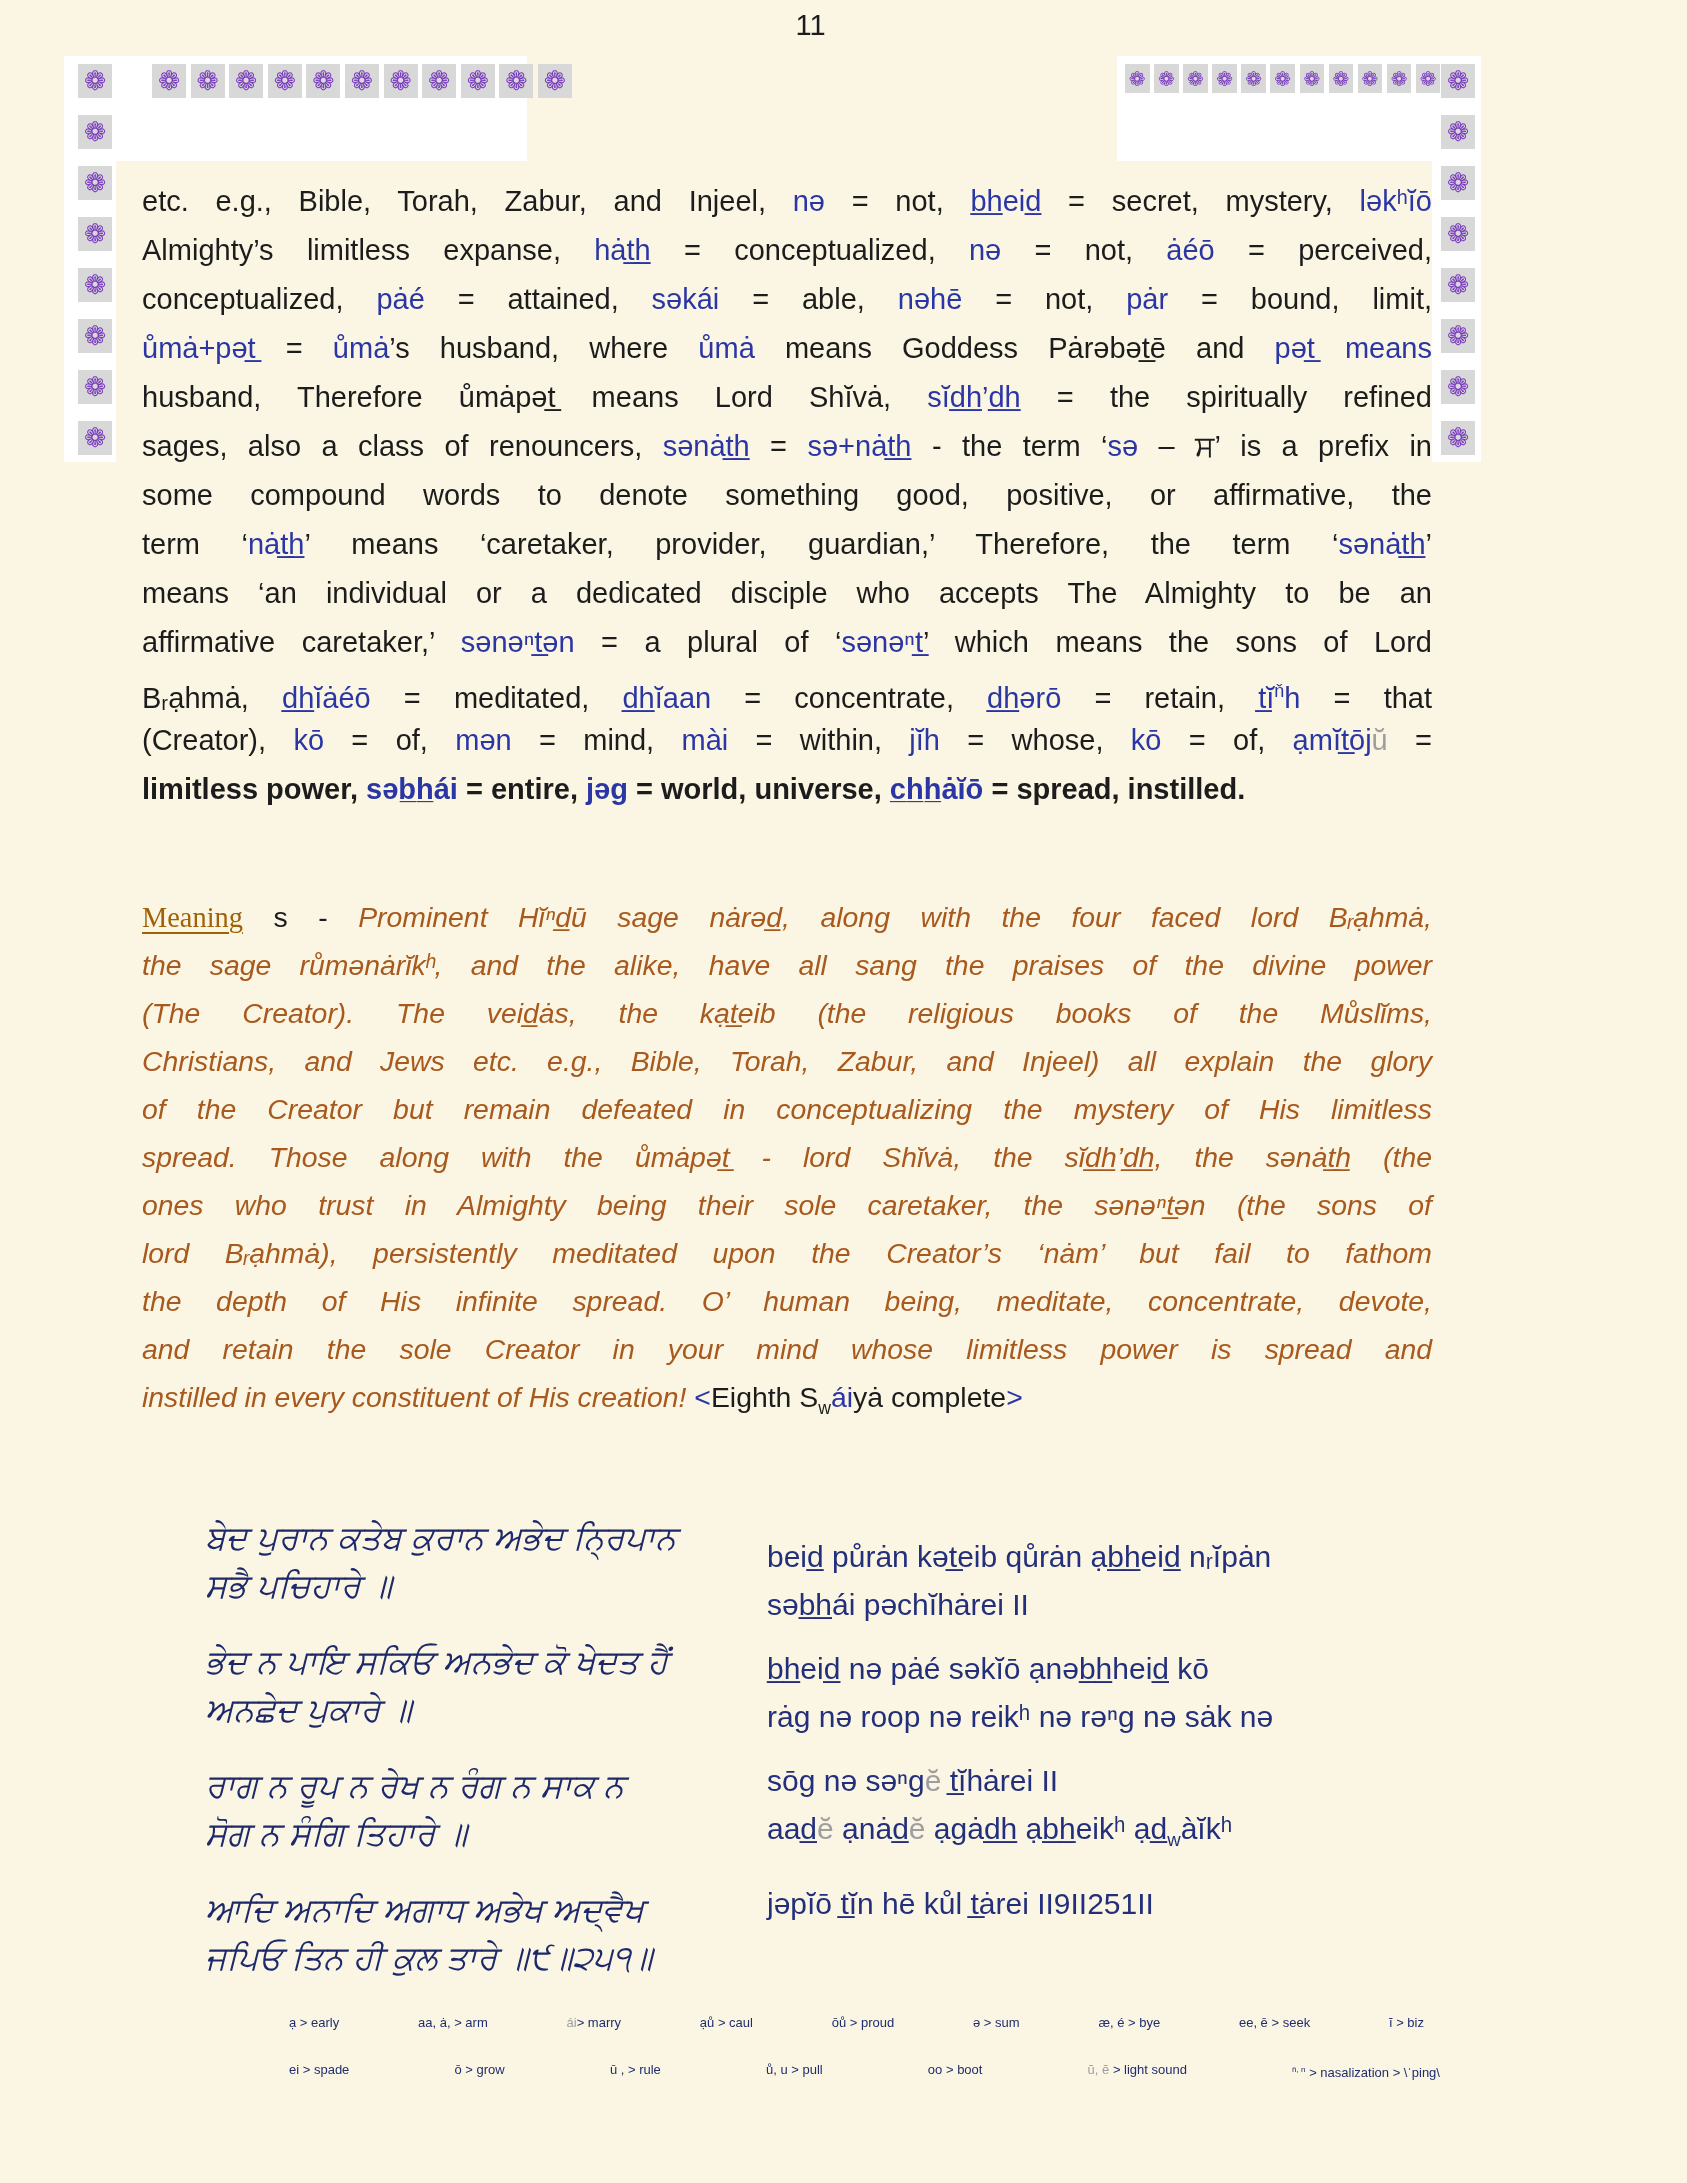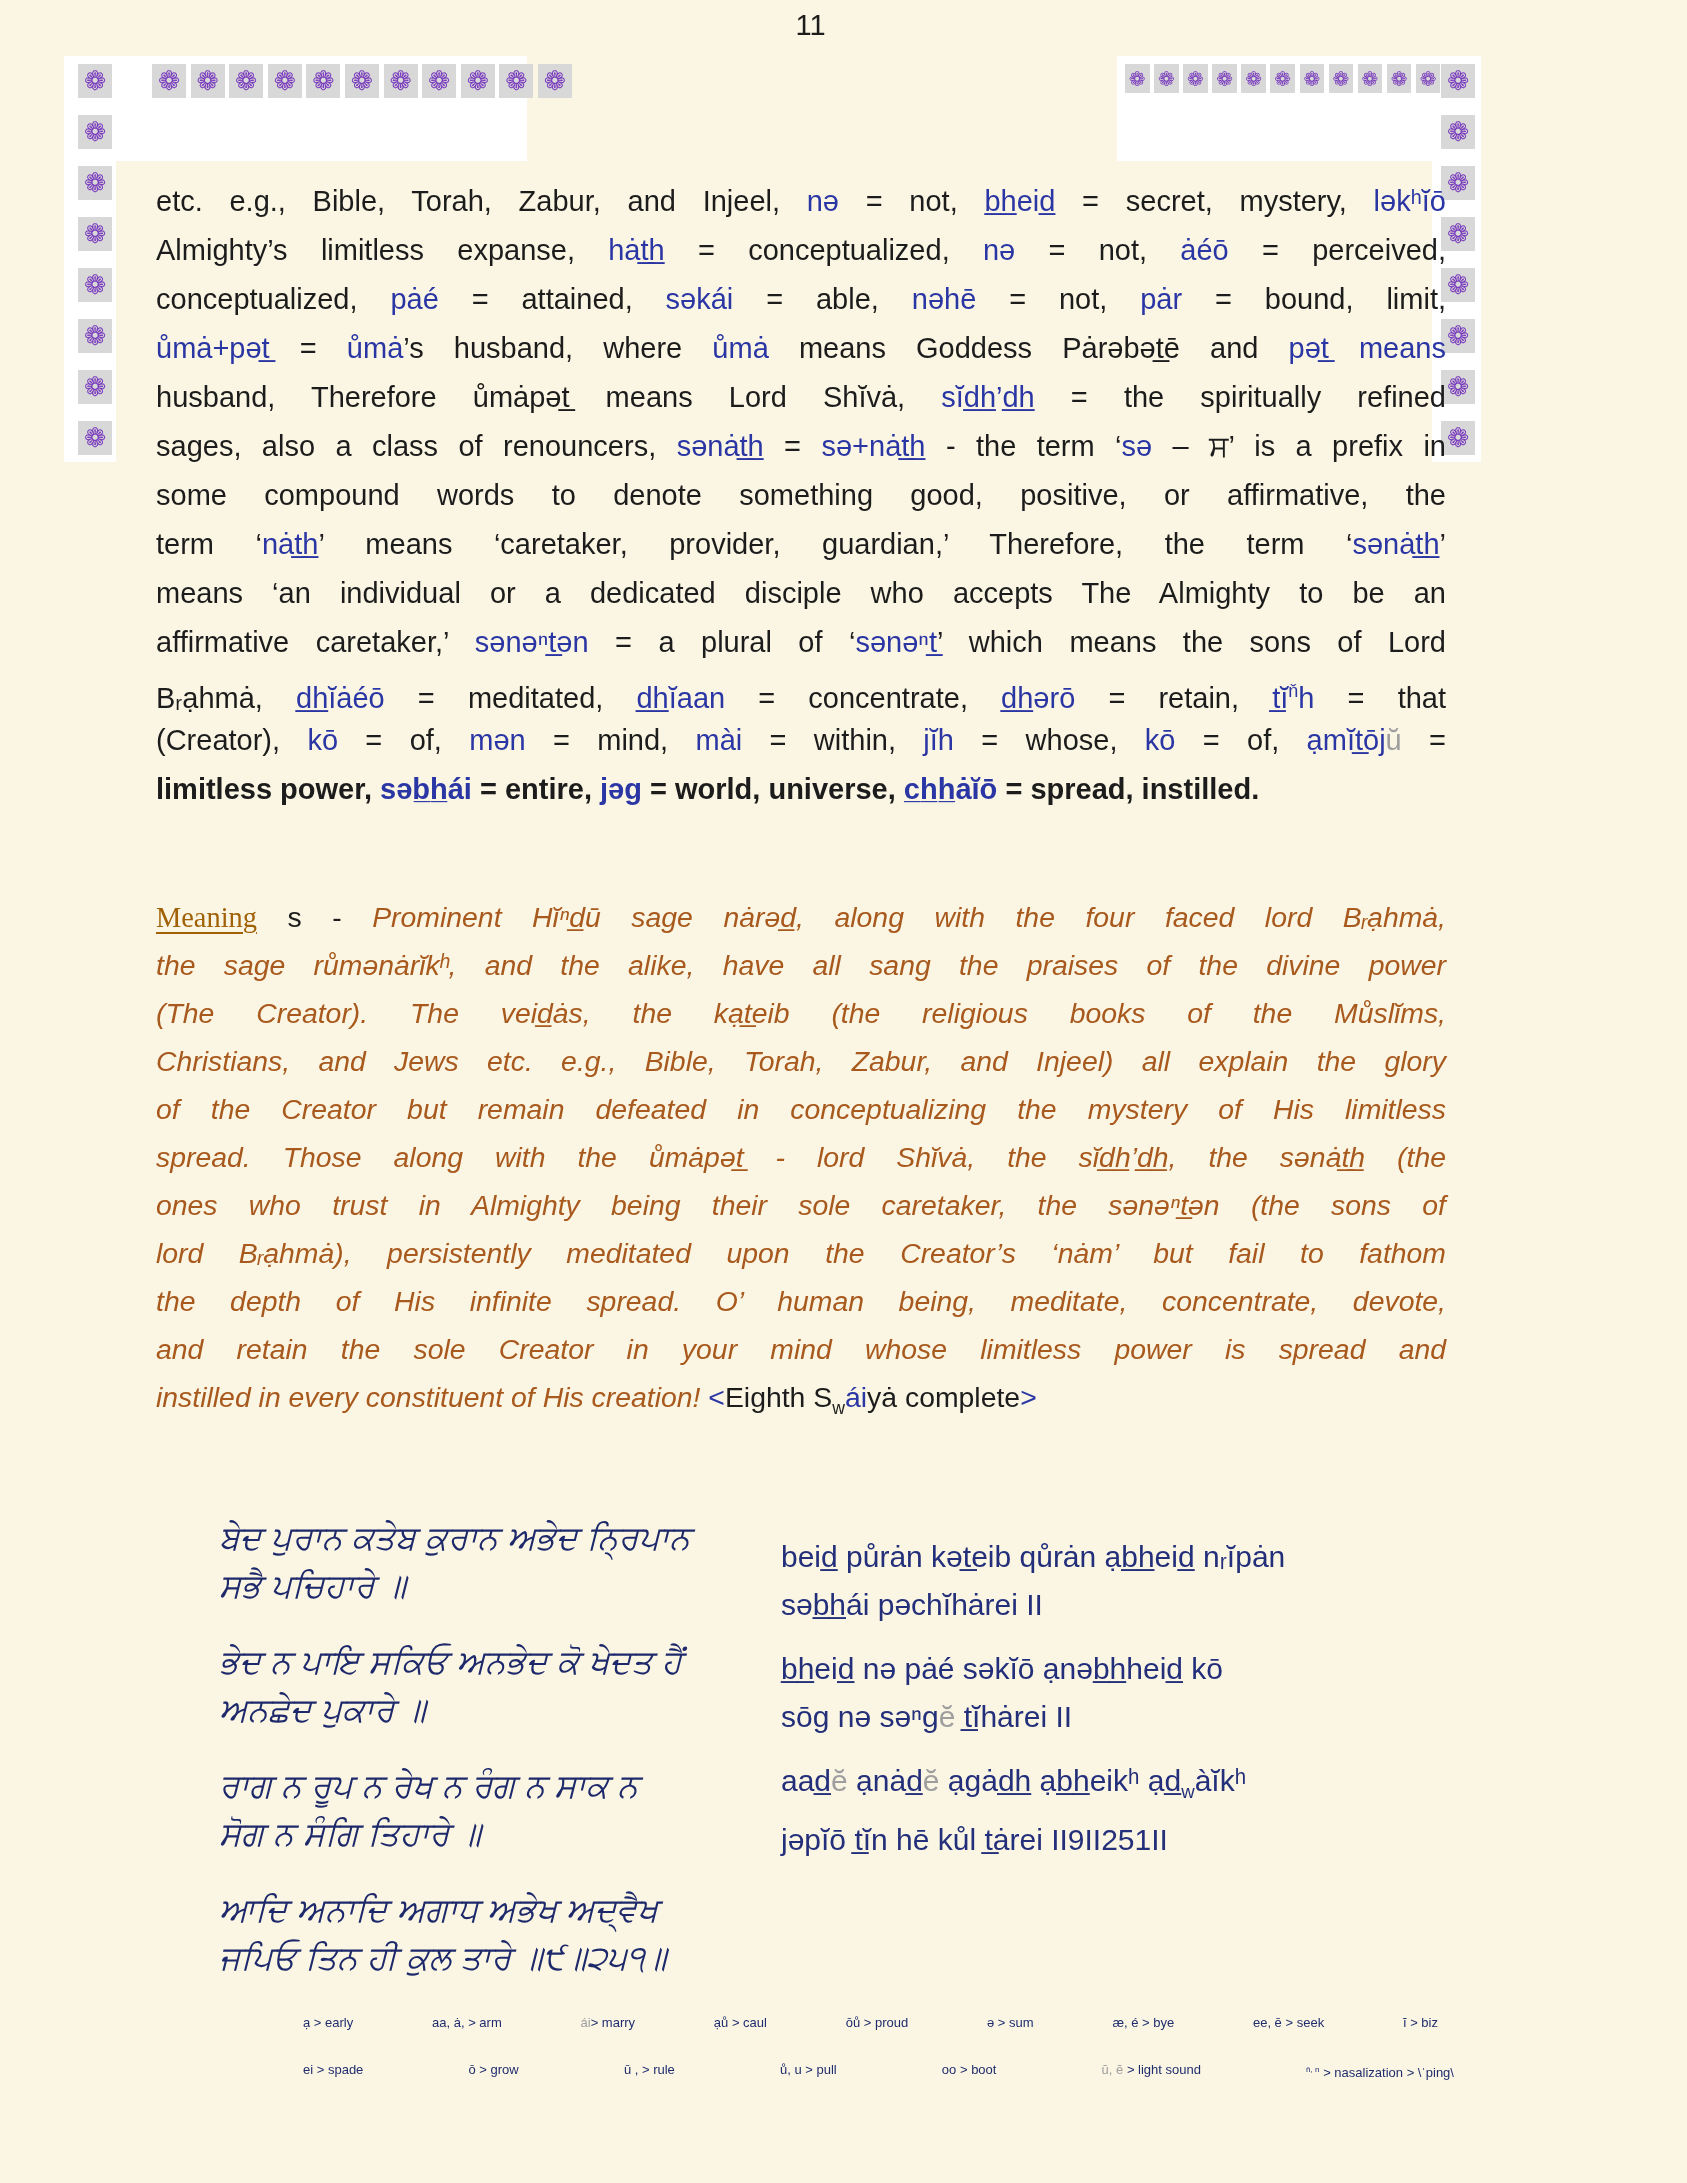--- a/index.html
+++ b/index.html
@@ -27,21 +27,21 @@
   .flower-col{position:absolute;display:flex;flex-direction:column;gap:17px;}
   #flower-col-left{left:78px;top:64px;}
   #flower-col-right{left:1441px;top:64px;}
   .flower-cell{
     width:34px;height:34px;background:#d8d8d8;
     display:flex;align-items:center;justify-content:center;
     color:#7a3dbd;font-size:26.5px;line-height:1;
   }
   #flower-row-right .flower-cell{width:24.5px;height:29px;font-size:20px;}
   
-  .content{position:absolute;left:156px;top:177px;width:1290px;}
+  .content{position:absolute;left:142px;top:177px;width:1290px;}
   .jline{
     font-size:29px;line-height:49px;height:49px;
     text-align:justify;text-align-last:justify;
     white-space:normal;
   }
   .para1 .jline:last-child{text-align-last:left;font-weight:bold;}
   .meaning{margin-top:79px;color:#a8591d;font-style:italic;}
   .mline{
     font-size:28.4px;line-height:48px;height:48px;
     text-align:justify;text-align-last:justify;
@@ -168,20 +168,21 @@
         <div class="gline"><span>ਅਨਛੇਦ ਪੁਕਾਰੇ ॥</span></div>
         <div class="gline"><span>ਰਾਗ ਨ ਰੂਪ ਨ ਰੇਖ ਨ ਰੰਗ ਨ ਸਾਕ ਨ</span></div>
         <div class="gline"><span>ਸੋਗ ਨ ਸੰਗਿ ਤਿਹਾਰੇ ॥</span></div>
         <div class="gline"><span>ਆਦਿ ਅਨਾਦਿ ਅਗਾਧ ਅਭੇਖ ਅਦ੍ਵੈਖ</span></div>
         <div class="gline"><span>ਜਪਿਓ ਤਿਨ ਹੀ ਕੁਲ ਤਾਰੇ ॥੯॥੨੫੧॥</span></div>
       </div>
     <div class="translit">
         <div class="tline"><span>beid̲ půrȧn kət̲eib qůrȧn ạb̲h̲eid̲ nᵣĭpȧn</span></div>
         <div class="tline"><span>səb̲h̲ái pəchĭhȧrei II</span></div>
         <div class="tline"><span>b̲h̲eid̲ nə pȧé səkĭō ạnəb̲h̲heid̲ kō</span></div>
+        <div class="tline"><span>rȧg nə roop nə reikʰ nə rəⁿg nə sȧk nə</span></div>
         <div class="tline"><span>sōg nə səⁿg</span><span class="g">ĕ</span><span> t̲ĭhȧrei II</span></div>
         <div class="tline"><span>aad̲</span><span class="g">ĕ</span><span> ạnȧd̲</span><span class="g">ĕ</span><span> ạgȧd̲h̲ ạb̲h̲eikʰ ạd̲</span><span class="sub">w</span><span>àĭkʰ</span></div>
         <div class="tline"><span>jəpĭō t̲ĭn hē kůl t̲ȧrei II9II251II</span></div>
       </div>
   </div>
 
   <div class="pron">
     <div class="pron-row" id="pron-row-1">
         <div class="pron-entry"><span>ạ &gt; early</span></div>
         <div class="pron-entry"><span>aa, ȧ, &gt; arm</span></div>

